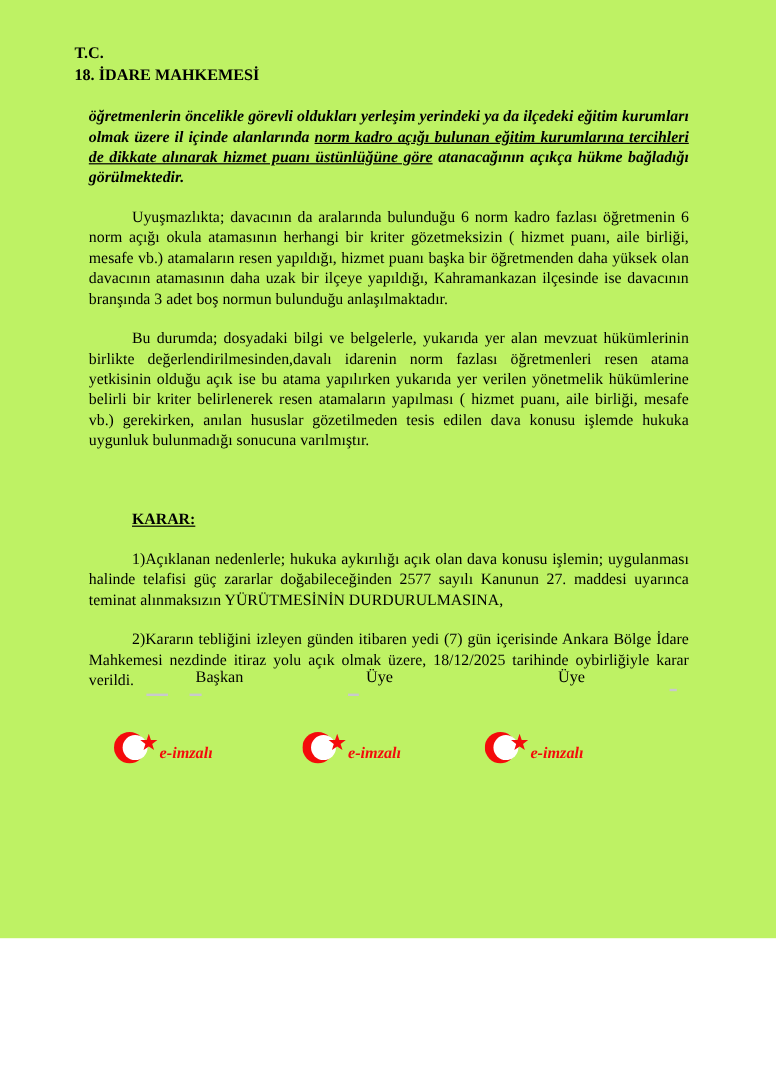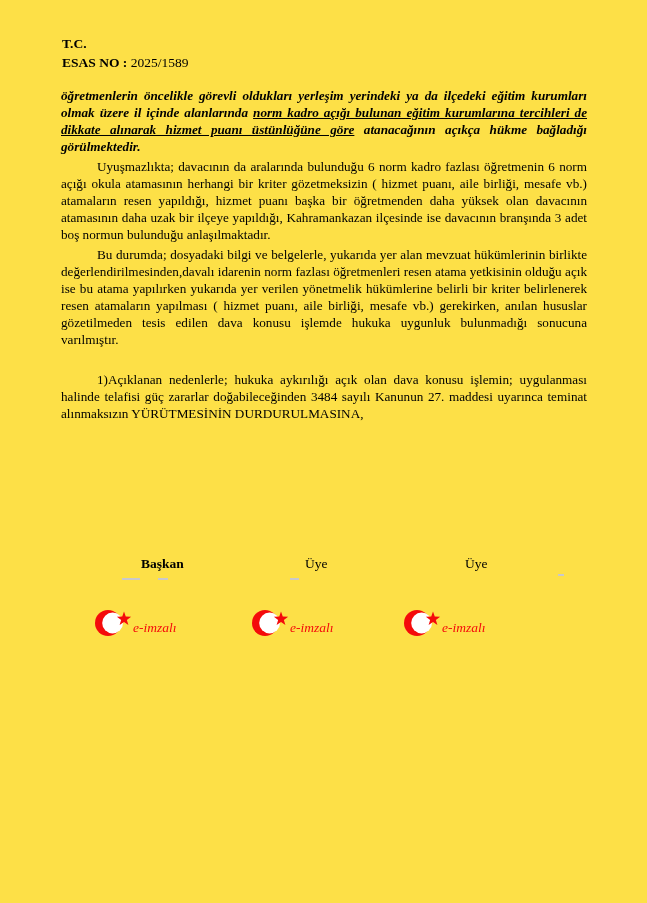--- a/index.html
+++ b/index.html
@@ -1,98 +1,100 @@
 <!DOCTYPE html>
 <html><head>
 <meta charset="utf-8">
 <style>
   html,body { margin:0; padding:0; background:#fff; }
   .page {
     position:relative;
-    width:647px; height:903px;
-    background:#fde047;
+    width:647px; height:782px;
+    background:#bef264;
     font-family:"Liberation Serif", serif;
     color:#000;
     overflow:hidden;
   }
   .header {
     padding-top:34px;
     margin-left:62px;
     font-size:13.5px;
     line-height:19px;
     font-weight:bold;
   }
   .header .esas-value { font-weight:normal; }
   .content {
     margin:15px 57px 0 58px;
     width:532px;
     font-size:13.2px;
     line-height:17px;
     text-align:justify;
   }
-  .content p { margin:3px; padding:0; }
+  .content p { margin:16px; padding:0; }
   .quote { font-weight:bold; font-style:italic; }
   .quote .u { text-decoration:underline; }
   .para { text-indent:36px; }
   .gap { height:17px; }
   .karar-heading { font-weight:bold; text-decoration:underline; }
   .b { font-weight:normal; }
   
   .sig-label {
     position:absolute;
     top:556px;
     font-size:13.5px;
   }
-  .sig-baskan { left:141px;font-weight:bold; }
+  .sig-baskan { left:163px; }
   .sig-uye1 { left:305px; }
   .sig-uye2 { left:465px; }
   .redaction {
     position:absolute;
     background:#c9c9cc;
     height:2px;
   }
   .stamp {
     position:absolute;
     top:604px;
     white-space:nowrap;
   }
   .stamp svg { vertical-align:middle; }
   .stamp .stamp-text {
     font-size:13.5px;
-    font-weight:normal;
+    font-weight:bold;
     font-style:italic;
     color:#f40b0b;
     margin-left:-2px;
     vertical-align:-6px;
   }
   .stamp1 { left:95px; }
   .stamp2 { left:252px; }
   .stamp3 { left:404px; }
 </style>
 </head>
 <body>
 
 <div class="page">
 
   <div class="header">
     <div>T.C.</div>
-    <div><span>ESAS NO :</span> <span class="esas-value">2025/1589</span></div>
+    <div>18. İDARE MAHKEMESİ</div>
   </div>
 
   <div class="content">
     <p class="quote"><span>öğretmenlerin öncelikle görevli oldukları yerleşim yerindeki ya da ilçedeki eğitim kurumları olmak üzere il içinde alanlarında </span><span class="u">norm kadro açığı bulunan eğitim kurumlarına tercihleri de dikkate alınarak hizmet puanı üstünlüğüne göre</span><span> atanacağının açıkça hükme bağladığı görülmektedir.</span></p>
 
     <p class="para">Uyuşmazlıkta; davacının da aralarında bulunduğu 6 norm kadro fazlası öğretmenin 6 norm açığı okula atamasının herhangi bir kriter gözetmeksizin ( hizmet puanı, aile birliği, mesafe vb.) atamaların resen yapıldığı, hizmet puanı başka bir öğretmenden daha yüksek olan davacının atamasının daha uzak bir ilçeye yapıldığı, Kahramankazan ilçesinde ise davacının branşında 3 adet boş normun bulunduğu anlaşılmaktadır.</p>
     <p class="para">Bu durumda; dosyadaki bilgi ve belgelerle, yukarıda yer alan mevzuat hükümlerinin birlikte değerlendirilmesinden,davalı idarenin norm fazlası öğretmenleri resen atama yetkisinin olduğu açık ise bu atama yapılırken yukarıda yer verilen yönetmelik hükümlerine belirli bir kriter belirlenerek resen atamaların yapılması ( hizmet puanı, aile birliği, mesafe vb.) gerekirken, anılan hususlar gözetilmeden tesis edilen dava konusu işlemde hukuka uygunluk bulunmadığı sonucuna varılmıştır.</p>
 
     <div class="gap"></div>
 
+    <p class="para"><span class="karar-heading">KARAR:</span></p>
 
-    <p class="para"><span>1)Açıklanan nedenlerle; hukuka aykırılığı açık olan dava konusu işlemin; uygulanması halinde telafisi güç zararlar doğabileceğinden 3484 sayılı Kanunun 27. maddesi uyarınca teminat alınmaksızın </span><span class="b">YÜRÜTMESİNİN DURDURULMASINA</span><span>,</span></p>
+    <p class="para"><span>1)Açıklanan nedenlerle; hukuka aykırılığı açık olan dava konusu işlemin; uygulanması halinde telafisi güç zararlar doğabileceğinden 2577 sayılı Kanunun 27. maddesi uyarınca teminat alınmaksızın </span><span class="b">YÜRÜTMESİNİN DURDURULMASINA</span><span>,</span></p>
 
+    <p class="para"><span>2)Kararın tebliğini izleyen günden itibaren </span><span class="b">yedi (7) gün</span><span> içerisinde </span><span class="b">Ankara Bölge İdare Mahkemesi nezdinde itiraz yolu açık olmak üzere,</span><span> 18/12/2025 tarihinde oybirliğiyle  karar verildi.</span></p>
   </div>
 
   <div class="sig-label sig-baskan">Başkan</div>
   <div class="sig-label sig-uye1">Üye</div>
   <div class="sig-label sig-uye2">Üye</div>
 
   <div class="redaction" style="left:122px; top:578px; width:18px;"></div>
   <div class="redaction" style="left:158px; top:578px; width:10px;"></div>
   <div class="redaction" style="left:290px; top:578px; width:9px;"></div>
   <div class="redaction" style="left:558px; top:574px; width:6px;"></div>

